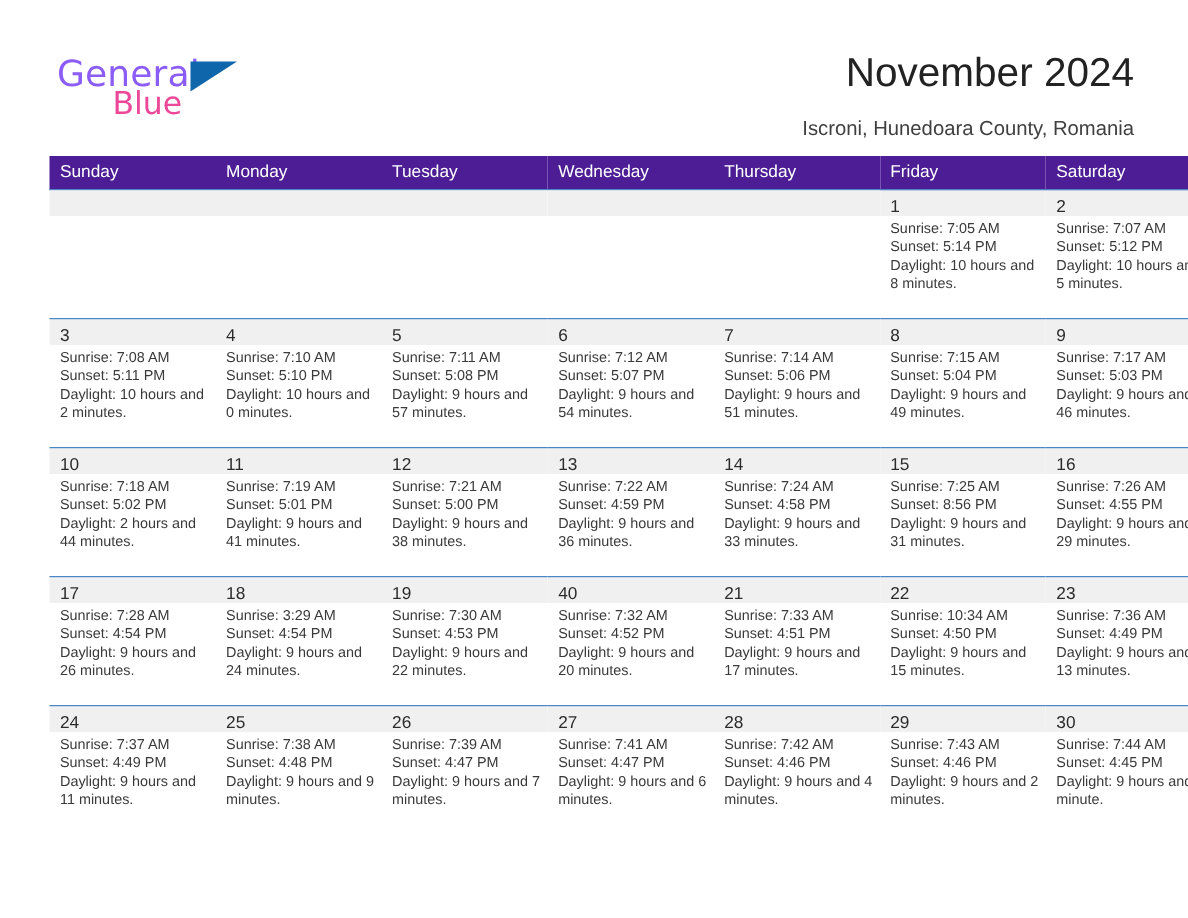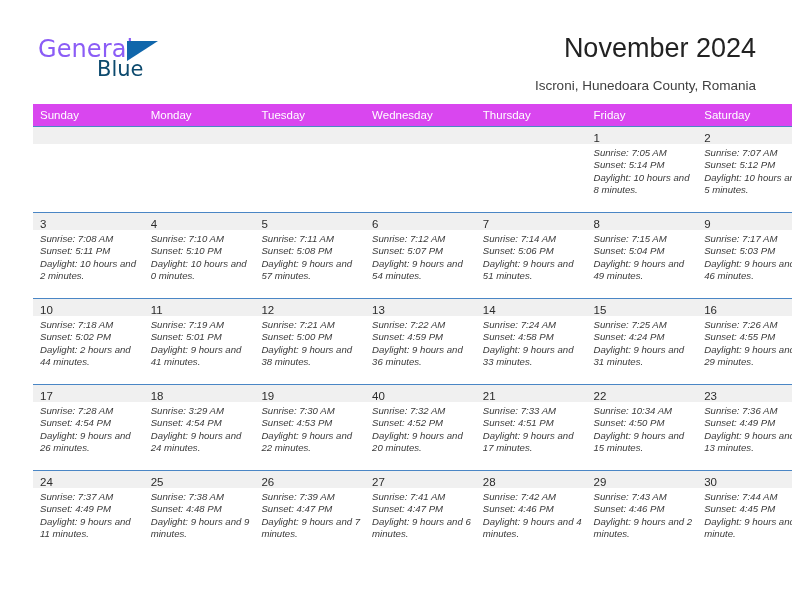--- a/index.html
+++ b/index.html
@@ -41,24 +41,24 @@
     left: 5px;
     top: 0px;
     font-size: 24px;
     color: #8b5cf6;
     letter-spacing: 0.1px;
     line-height: 26px;
     font-family: "DejaVu Sans", sans-serif;
   }
   .brand-blue {
     position: absolute;
-    left: 64px;
+    left: 42px;
     top: 21px;
     font-size: 21px;
-    color: #0c4a6e;
+    color: #ec4899;
     line-height: 24px;
     font-family: "DejaVu Sans", sans-serif;
   }
   .brand-triangle {
     position: absolute;
     left: 94px;
     top: 5px;
     width: 0;
     height: 0;
     border-left: 31px solid #1066ab;
@@ -94,21 +94,21 @@
     left: 33px;
     top: 104px;
     width: 726px;
   }
   table.cal {
     border-collapse: collapse;
     table-layout: fixed;
     width: 726px;
   }
   table.cal th {
-    background: #d946ef;
+    background: #4c1d95;
     color: #ffffff;
     font-size: 11.5px;
     font-weight: normal;
     text-align: left;
     padding: 5px 0 5px 7px;
     height: 12px;
     width: 103.71px;
     font-family: "Liberation Sans", sans-serif;
   }
   table.cal td {
@@ -132,21 +132,20 @@
   .daynum {
     font-size: 11.5px;
     color: #2b2b2b;
     line-height: 15px;
   }
   .details {
     padding: 3px 5px 0 7px;
     font-size: 9.6px;
     line-height: 12.3px;
     color: #3a3a3a;
-    font-style: italic;
   }
   .details div {
     white-space: nowrap;
   }
   .details .wrap {
     white-space: normal;
   }
   td.empty .cell-inner {
     background: #ffffff;
   }
@@ -353,21 +352,21 @@
                   <div>Sunset: 4:58 PM</div>
                   <div class="wrap">Daylight: 9 hours and 33 minutes.</div>
                 </div>
               </div>
             </td>
             <td>
               <div class="cell-inner">
                 <div class="daynum-band"><span class="daynum">15</span></div>
                 <div class="details">
                   <div>Sunrise: 7:25 AM</div>
-                  <div>Sunset: 4:24 PM</div>
+                  <div>Sunset: 8:56 PM</div>
                   <div class="wrap">Daylight: 9 hours and 31 minutes.</div>
                 </div>
               </div>
             </td>
             <td>
               <div class="cell-inner">
                 <div class="daynum-band"><span class="daynum">16</span></div>
                 <div class="details">
                   <div>Sunrise: 7:26 AM</div>
                   <div>Sunset: 4:55 PM</div>

